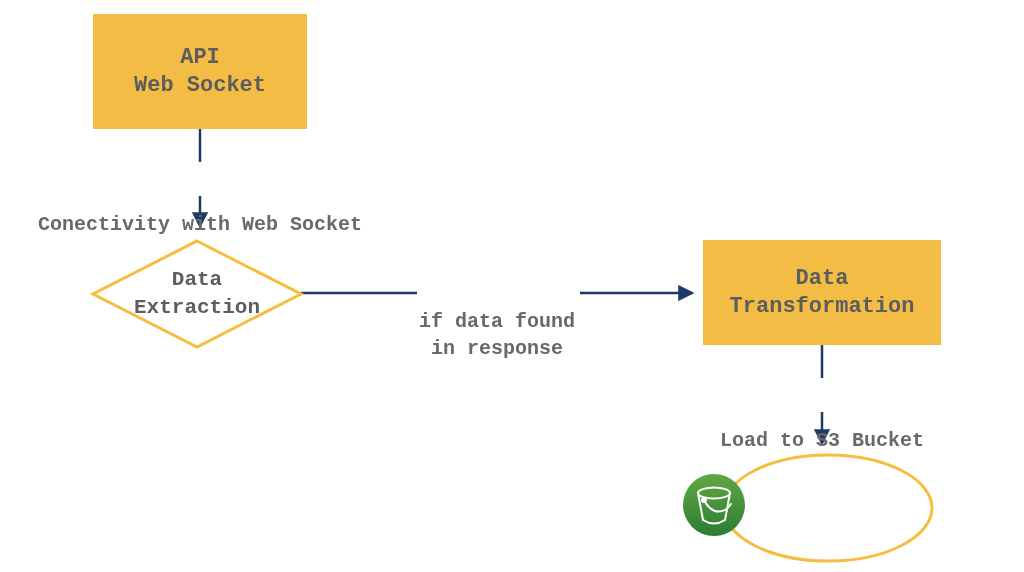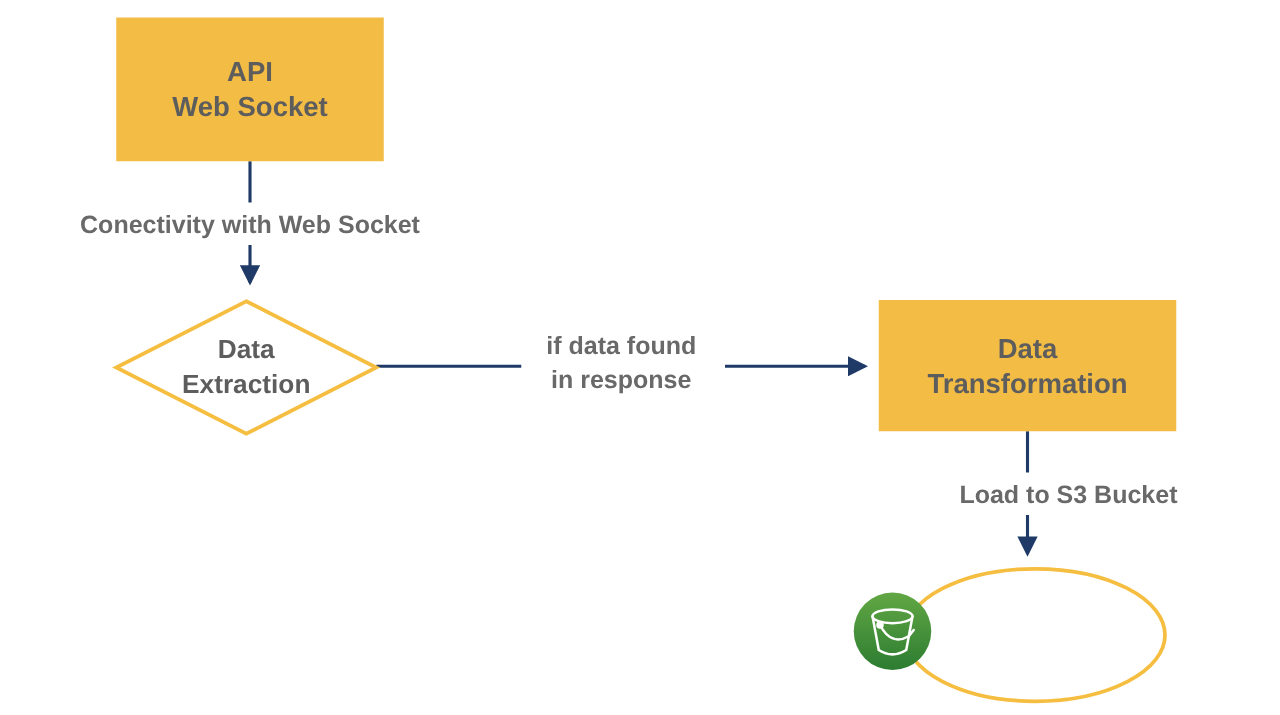--- a/index.html
+++ b/index.html
@@ -6,21 +6,21 @@
     margin: 0;
     padding: 0;
     background: #ffffff;
   }
   .canvas {
     position: relative;
     width: 1024px;
     height: 572px;
     background: #ffffff;
     overflow: hidden;
-    font-family: Liberation Sans, sans-serif;
+    font-family: Liberation Mono, monospace;
   }
   .layer {
     position: absolute;
     left: 0;
     top: 0;
     width: 1024px;
     height: 572px;
   }
   .node-rect {
     position: absolute;
@@ -47,29 +47,30 @@
     pointer-events: none;
   }
   .edge-label {
     position: absolute;
     font-weight: 700;
     font-size: 20px;
     line-height: 27px;
     color: #696969;
     white-space: pre-line;
     text-align: center;
+    margin-top: 44px;
   }
   #node-api { left: 93px; top: 14px; width: 214px; height: 115px; }
   #node-transformation { left: 703px; top: 240px; width: 238px; height: 105px; }
   #diamond-text { left: 97px; top: 241px; width: 200px; height: 106px; }
   #ellipse-text { left: 748px; top: 481px; width: 160px; height: 54px; }
   #ellipse-text .node-label { font-size: 22px; }
   #label-conectivity { left: 10px; top: 167px; width: 380px; }
   #label-if-data { left: 397px; top: 264px; width: 200px; }
-  #label-load { left: 702px; top: 383px; width: 240px; text-align: right; }
+  #label-load { left: 702px; top: 383px; width: 240px; }
 </style>
 </head>
 <body>
 
 <div class="canvas">
 
   <svg class="layer" viewBox="0 0 1024 572">
     <defs>
       <marker id="arrowhead" viewBox="0 0 10 10" refX="8.5" refY="5" markerWidth="6.5" markerHeight="6.5" orient="auto-start-reverse">
         <path d="M0,0 L10,5 L0,10 z" fill="#1F3A66"></path>

